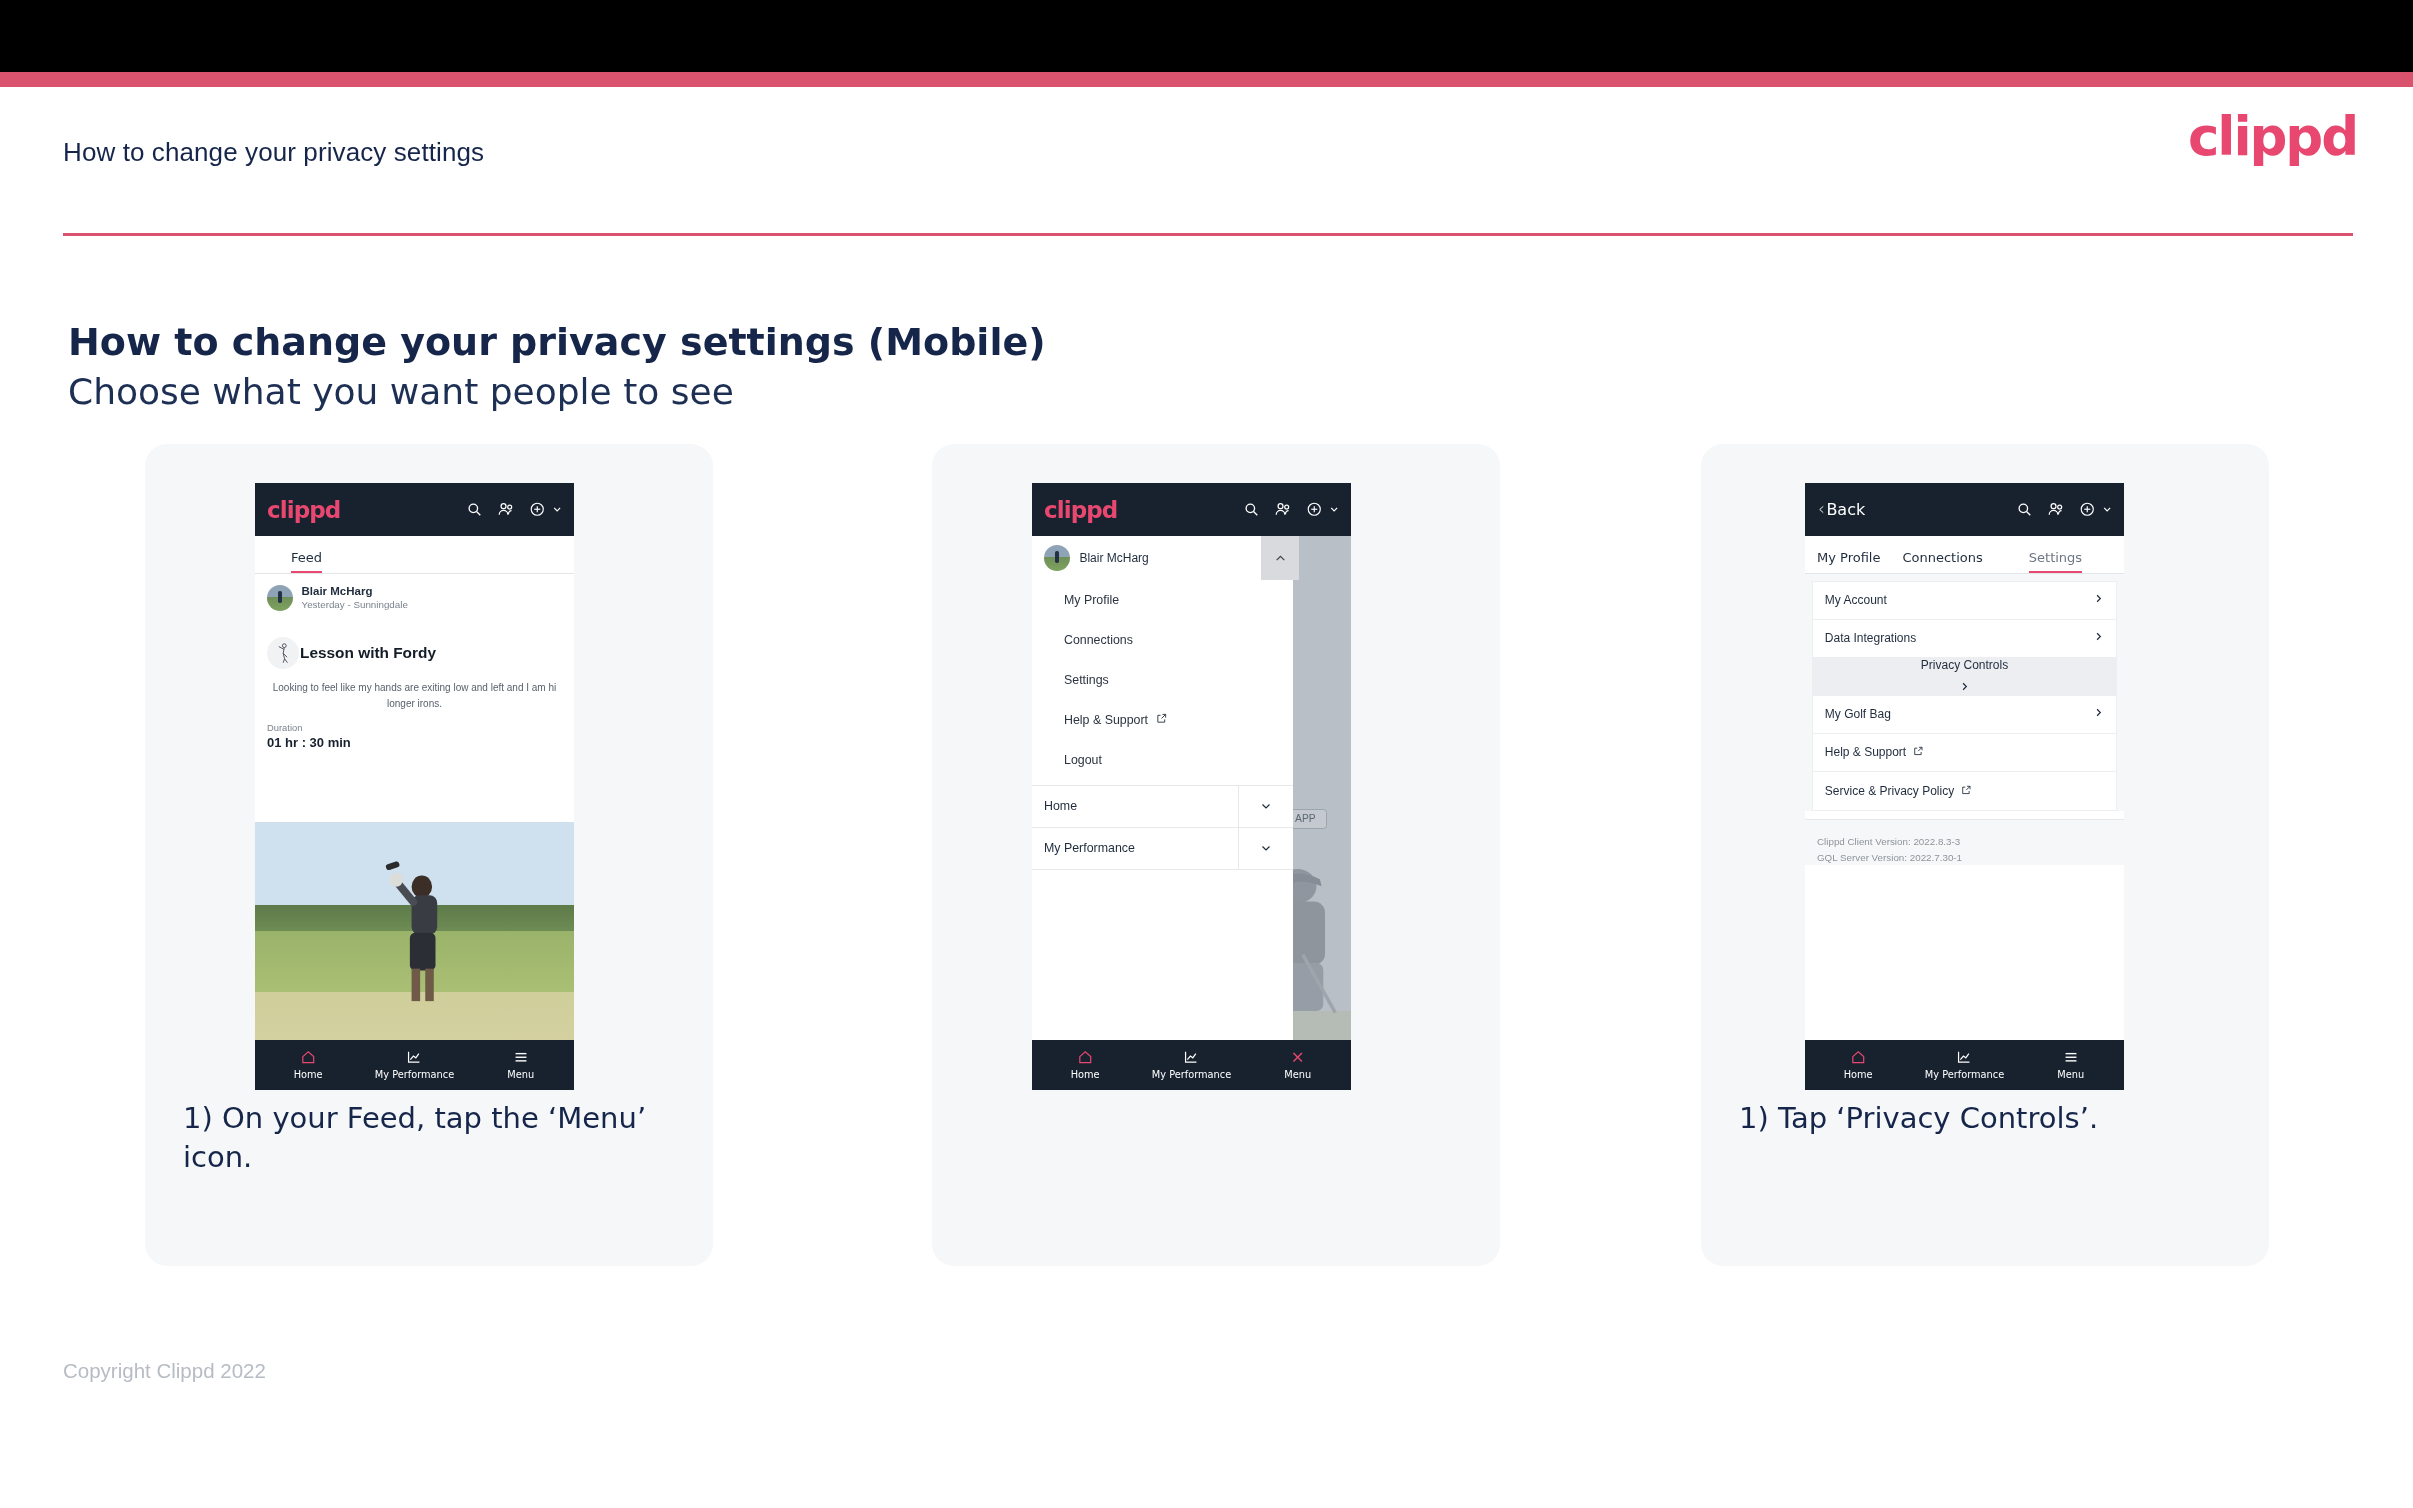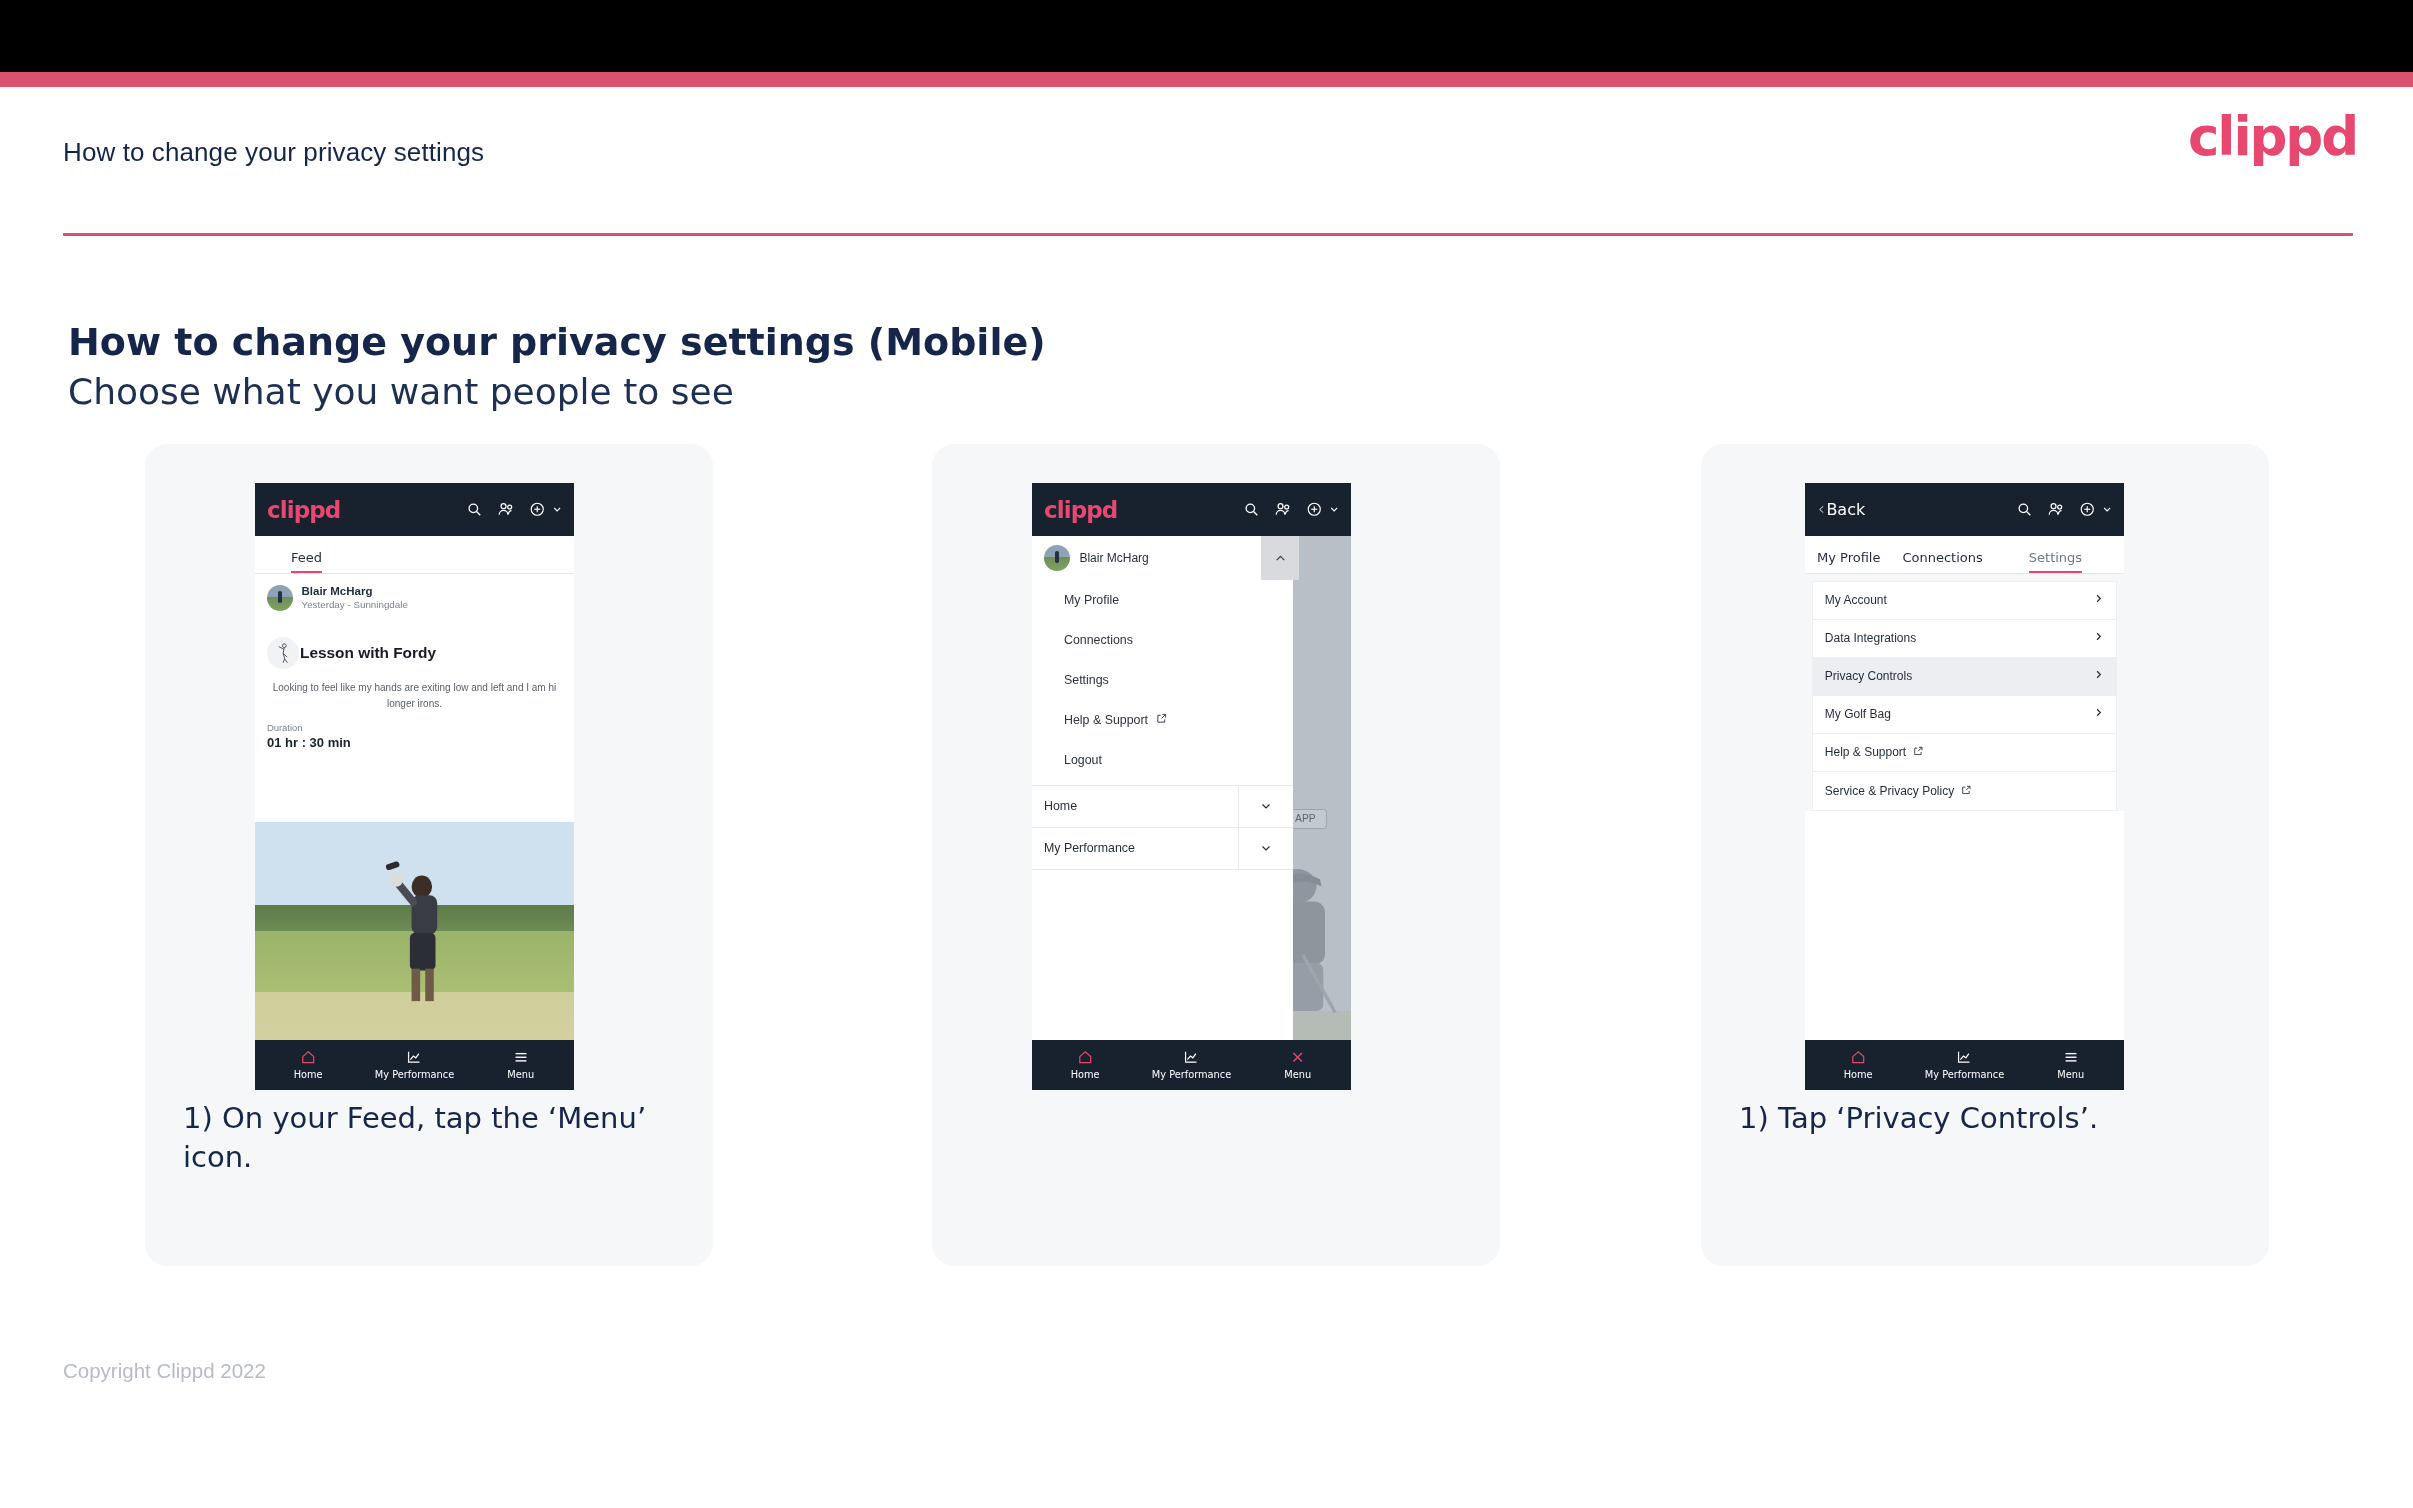--- a/index.html
+++ b/index.html
@@ -187,21 +187,21 @@
   }
 
   
   .settings-wrap { padding:6.8px 6.8px 0 6.8px; background:#f6f7f9; }
   .settings-card { background:#fff; border:0.9px solid #eceef0; }
   .set-row {
     height:38px; display:flex; align-items:center; padding:0 12px;
     border-bottom:0.9px solid #eceef0; font-size:12px; color:#1f2c3d; gap:6.8px;
   }
   .set-row:last-child { border-bottom:none; }
-  .set-row.sel { background:#eceef1; }
+  .set-row.sel { background:#eceef1;flex-direction:column; }
   .set-row .grow { flex:1; }
   .versions { padding:13.7px 12px 0 12px; background:#f6f7f9; border-top:0.9px solid #e6e8ea; margin-top:8.5px; }
   .versions div { font-size:9.8px; color:#8d949c; line-height:1.6; }
   .settings-bg { position:absolute; left:0; right:0; top:91px; bottom:50px; background:#f6f7f9; z-index:-1; }
 
   
   .footer {
     position:absolute; left:63px; top:1359px;
     font-size:20.5px; color:#b7bcc4;
   }
@@ -569,20 +569,24 @@
                 <path d="M14 3h7v7"></path>
                   <path d="M21 3l-9 9"></path>
                   <path d="M19 14v6H4V5h6"></path>
               </svg>
             </span>
           </div>
 
         </div>
       </div>
 
+      <div class="versions">
+        <div>Clippd Client Version: 2022.8.3-3</div>
+        <div>GQL Server Version: 2022.7.30-1</div>
+      </div>
 
       <div class="botnav">
         <span class="item">
           <svg width="14.5" height="14.5" viewBox="0 0 24 24" fill="none" stroke="#e8476f" stroke-width="2">
             <path d="M3 11 L12 3 L21 11 V21 H3 Z"></path>
           </svg>
           <span class="lbl">Home</span>
         </span>
         <span class="item">
           <svg width="16" height="14.5" viewBox="0 0 24 24" fill="none" stroke="#fff" stroke-width="2">

